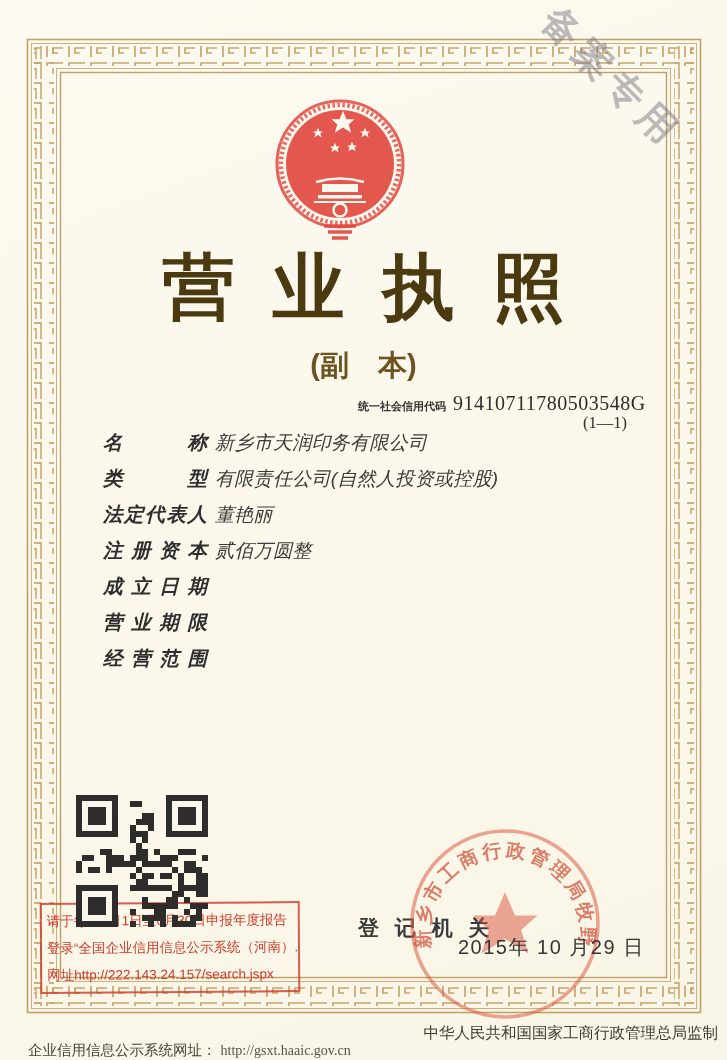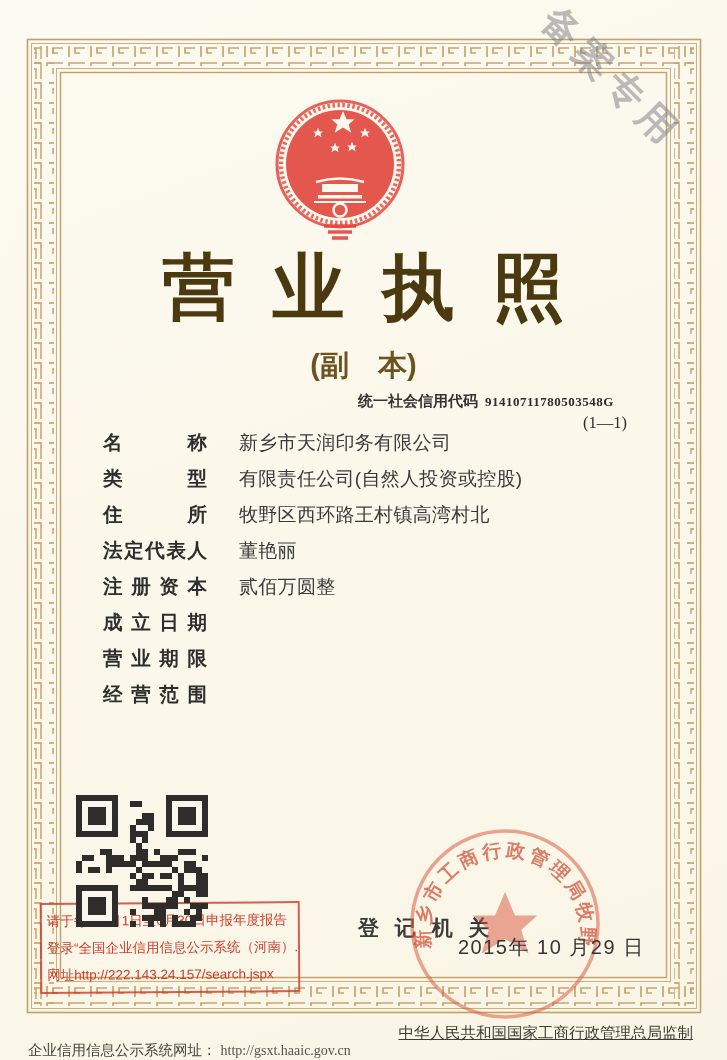--- a/index.html
+++ b/index.html
@@ -24,52 +24,52 @@
   .title{
     left:0;top:240px;width:727px;text-align:center;z-index:3;
     font-size:72px;font-weight:900;color:#4b3a10;
     letter-spacing:38px;text-indent:38px;white-space:nowrap;
   }
   .subtitle{
     left:0;top:346px;width:727px;text-align:center;z-index:3;
     font-size:29px;font-weight:700;color:#6d5320;white-space:pre;
   }
   .credit-line{left:358px;top:392px;z-index:3;white-space:nowrap;}
-  .credit-label{font-size:15px;font-weight:700;color:#333;text-align:right;}
-  .credit-value{font-size:13px;font-family:"Liberation Serif",serif;color:#2e2e2e;margin-left:7px;letter-spacing:.5px;font-weight:bold;}
+  .credit-label{font-size:11px;font-weight:700;color:#333;text-align:right;}
+  .credit-value{font-size:20px;font-family:"Liberation Serif",serif;color:#2e2e2e;margin-left:7px;letter-spacing:.5px;}
   .page-no{left:583px;top:413px;z-index:3;font-size:16.5px;font-family:"Liberation Serif",serif;color:#2e2e2e;}
   
-  .fields{left:103px;top:432px;width:545px;z-index:3;}
+  .fields{left:103px;top:432px;width:545px;z-index:3;font-style:italic;}
   .field-row{display:flex;align-items:flex-start;margin-bottom:14.5px;}
   .field-label{
     flex:0 0 104px;font-size:19.5px;font-weight:700;color:#2e2e2e;
     text-align:justify;text-align-last:justify;line-height:21.5px;
   }
   .field-value{
-    margin-left:32px;width:420px;font-size:19px;color:#3a3a3a;
+    margin-left:8px;width:420px;font-size:19px;color:#3a3a3a;
     line-height:21.5px;letter-spacing:.3px;
   }
   .scope .field-value{line-height:26px;white-space:pre-line;}
   
   .qr{left:76px;top:795px;width:132px;height:132px;z-index:5;}
   
   .reg-label{left:343px;top:914px;z-index:4;font-size:21px;font-weight:700;color:#3a3a3a;letter-spacing:5px;white-space:pre;margin-left:15px;}
   .reg-date{left:458px;top:934px;z-index:5;font-size:20px;color:#353535;letter-spacing:1.5px;white-space:pre;}
   .seal{left:398px;top:820px;z-index:4;}
   
   .stamp{
     left:40px;top:902px;width:246px;z-index:4;
     border:2.5px solid rgba(208,55,37,.8);padding:3px 5px;
     color:#cf3a28;font-size:13.5px;line-height:27px;white-space:nowrap;
     transform:rotate(-.4deg);
   }
   
   .footer-left{left:28px;top:1023px;z-index:3;font-size:14.5px;color:#45433e;white-space:nowrap;margin-top:18px;}
   .footer-left .url{font-family:"Liberation Serif",serif;color:#55534c;font-size:14px;}
-  .footer-right{right:34px;top:1023px;z-index:3;font-size:15.5px;color:#3e3c36;white-space:nowrap;text-decoration:underline;}
+  .footer-right{right:9px;top:1023px;z-index:3;font-size:15.5px;color:#3e3c36;white-space:nowrap;}
 </style>
 </head>
 <body>
 
 <div class="page">
 
   <svg class="abs border-svg" width="727" height="1060" viewBox="0 0 727 1060">
     <defs>
       <pattern id="gk" width="22" height="20" patternUnits="userSpaceOnUse">
         <path d="M3 17 V3 H19 M19 8 H9 V13 H14" fill="none" stroke="#c7a56c" stroke-width="1.7"></path>
@@ -119,24 +119,20 @@
   <div class="abs page-no">(1—1)</div>
 
   <div class="abs fields">
     <div class="field-row">
       <div class="field-label">名称</div>
       <div class="field-value">新乡市天润印务有限公司</div>
     </div>
     <div class="field-row">
       <div class="field-label">类型</div>
       <div class="field-value">有限责任公司(自然人投资或控股)</div>
-    </div>
-    <div class="field-row">
-      <div class="field-label">住所</div>
-      <div class="field-value">牧野区西环路王村镇高湾村北</div>
     </div>
     <div class="field-row">
       <div class="field-label">法定代表人</div>
       <div class="field-value">董艳丽</div>
     </div>
     <div class="field-row">
       <div class="field-label">注册资本</div>
       <div class="field-value">贰佰万圆整</div>
     </div>
     <div class="field-row">

